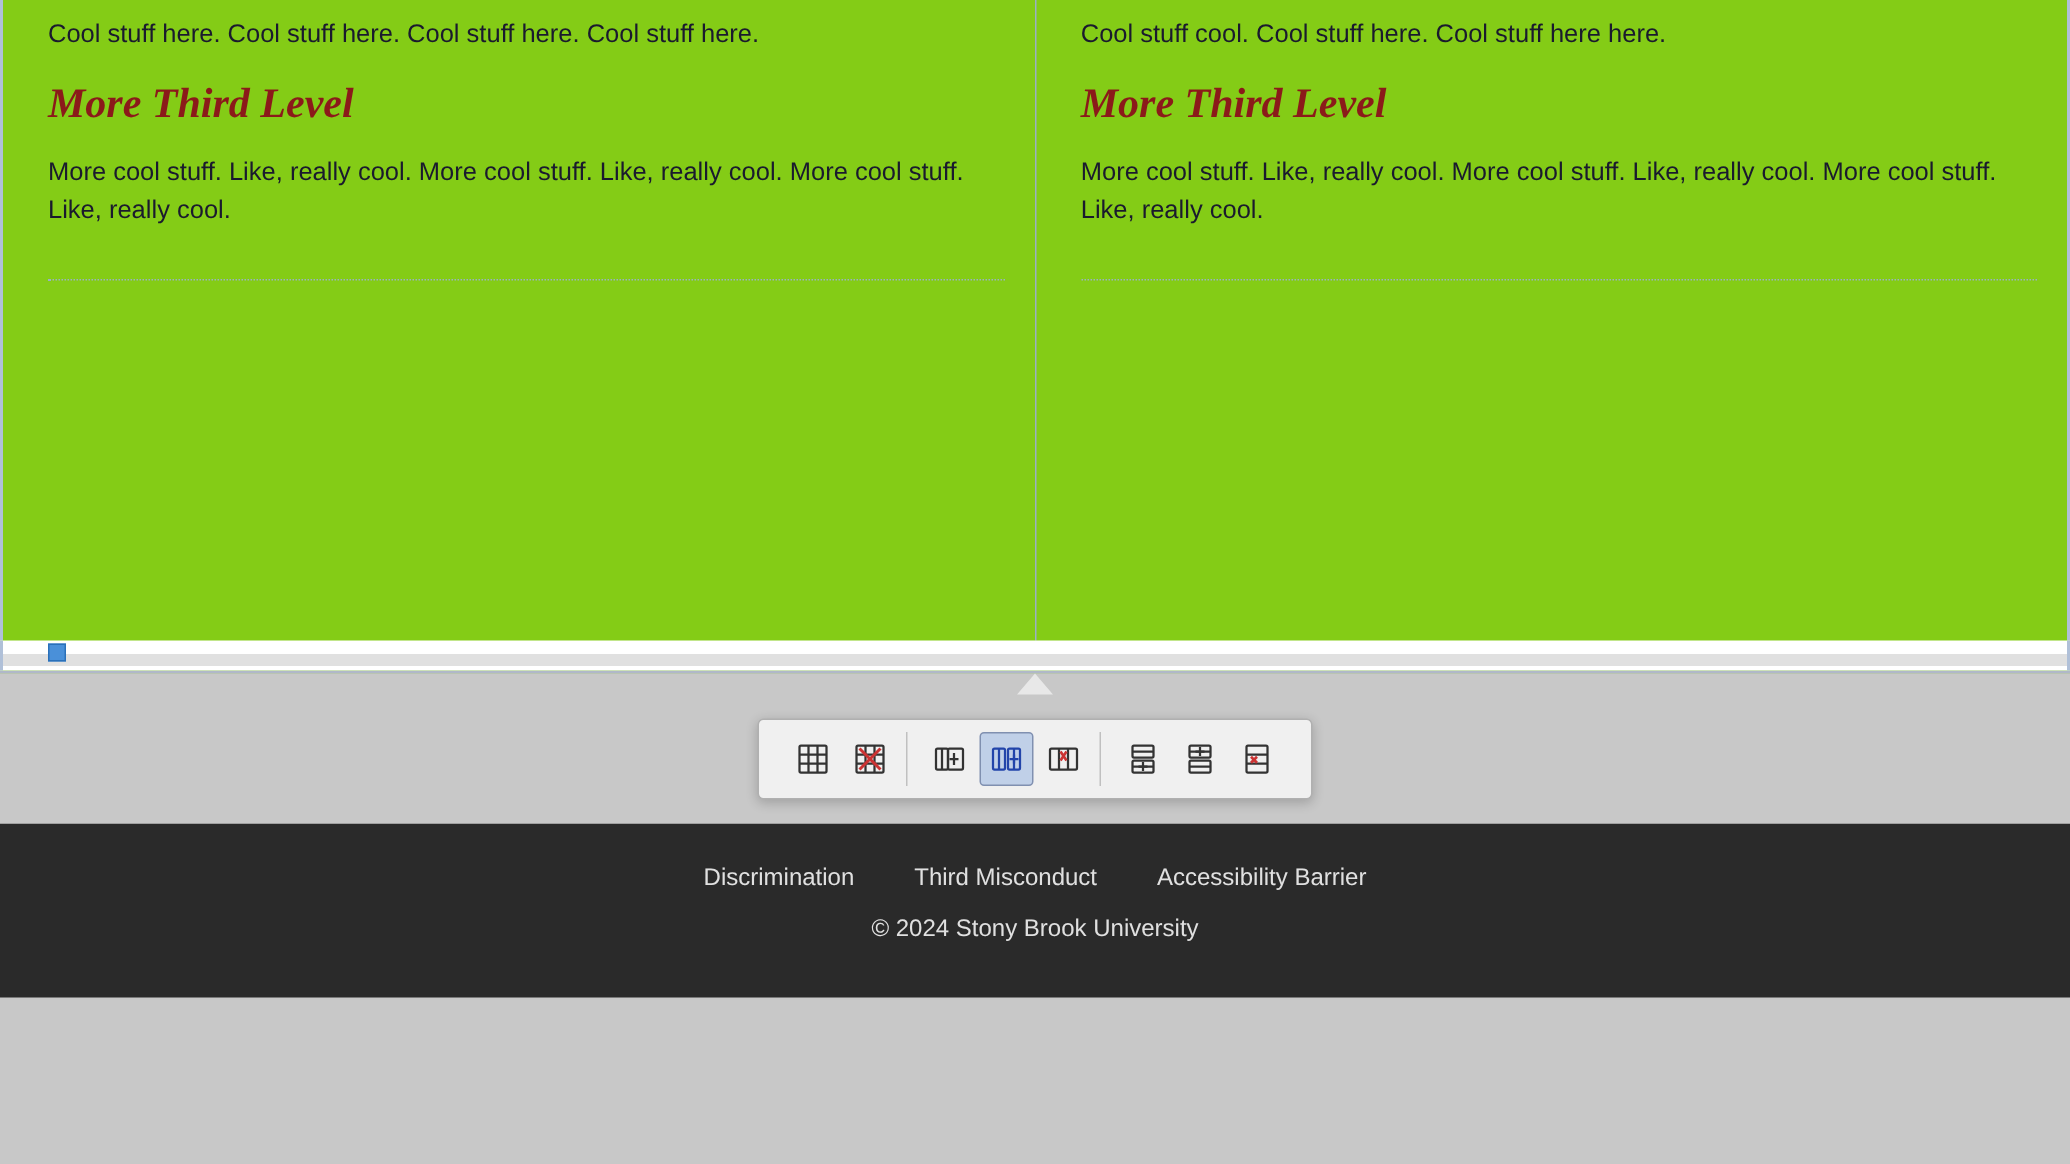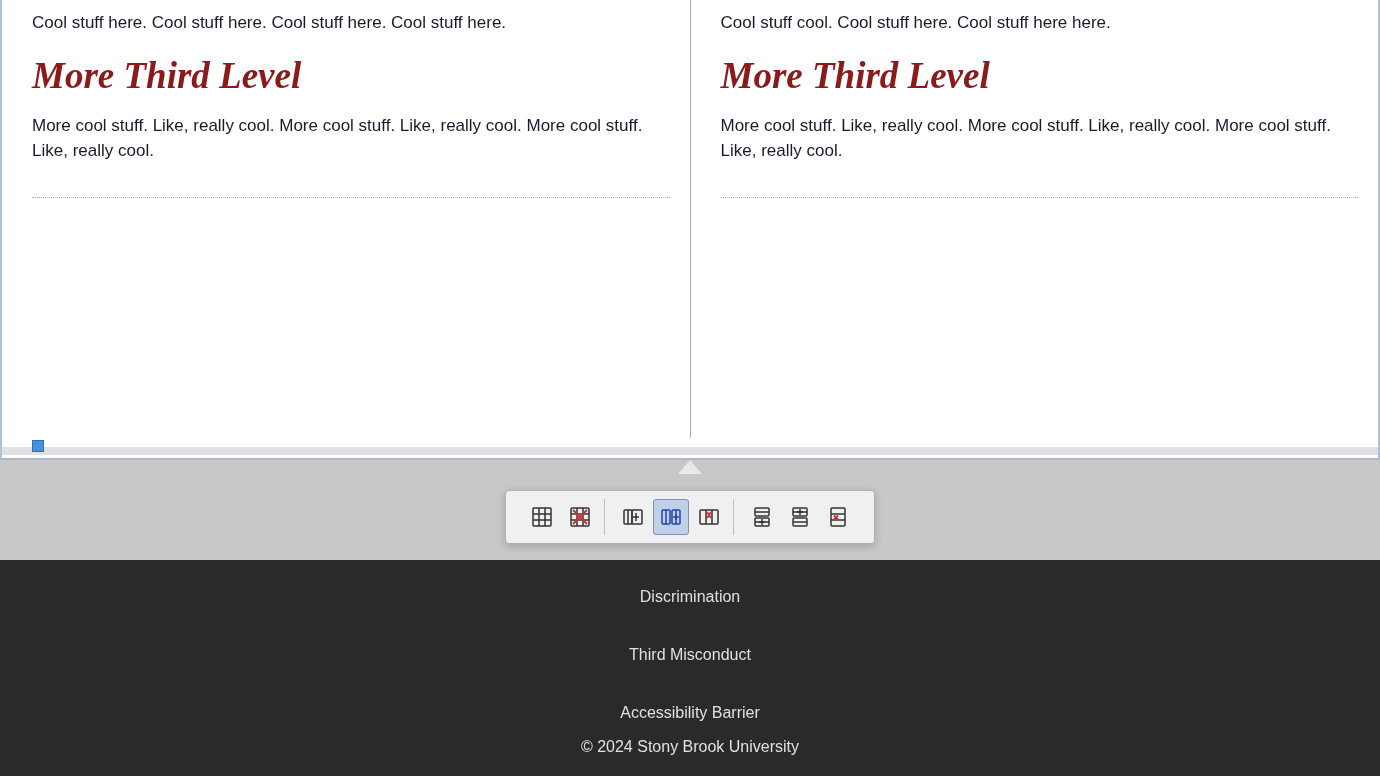--- a/index.html
+++ b/index.html
@@ -5,21 +5,21 @@
     * { margin: 0; padding: 0; box-sizing: border-box; }
     body {
       font-family: Georgia, 'Times New Roman', serif;
       background: #c8c8c8;
       width: 1380px;
       min-height: 776px;
       overflow: hidden;
     }
 
     .main-content {
-      background: #ffffff;
+      background: #84cc16;
       width: 100%;
       position: relative;
       border-bottom: 2px solid #b0b8c8;
     }
 
     .columns-wrapper {
       display: flex;
       width: 100%;
       border-left: 2px solid #b0c0d8;
       border-right: 2px solid #b0c0d8;
@@ -48,21 +48,21 @@
     .body-text {
       color: #1a1a2e;
       font-size: 17px;
       line-height: 1.5;
       margin-bottom: 18px;
       font-family: Arial, sans-serif;
     }
 
     .heading-third {
       color: #8b1a1a;
-      font-size: 37px;
+      font-size: 28px;
       font-weight: bold;
       font-family: Georgia, serif;
       margin-bottom: 16px;
       font-style: italic;
     }
 
     
     .scrollbar-area {
       position: relative;
       height: 20px;
@@ -170,21 +170,20 @@
       text-align: center;
       color: #ccc;
       min-height: 116px;
     }
 
     .footer-links {
       display: flex;
       justify-content: center;
       gap: 40px;
       margin-bottom: 16px;
-      flex-direction: column;
     }
 
     .footer-link {
       color: #e0e0e0;
       text-decoration: none;
       font-size: 16px;
       font-family: Arial, sans-serif;
       cursor: pointer;
     }
 

